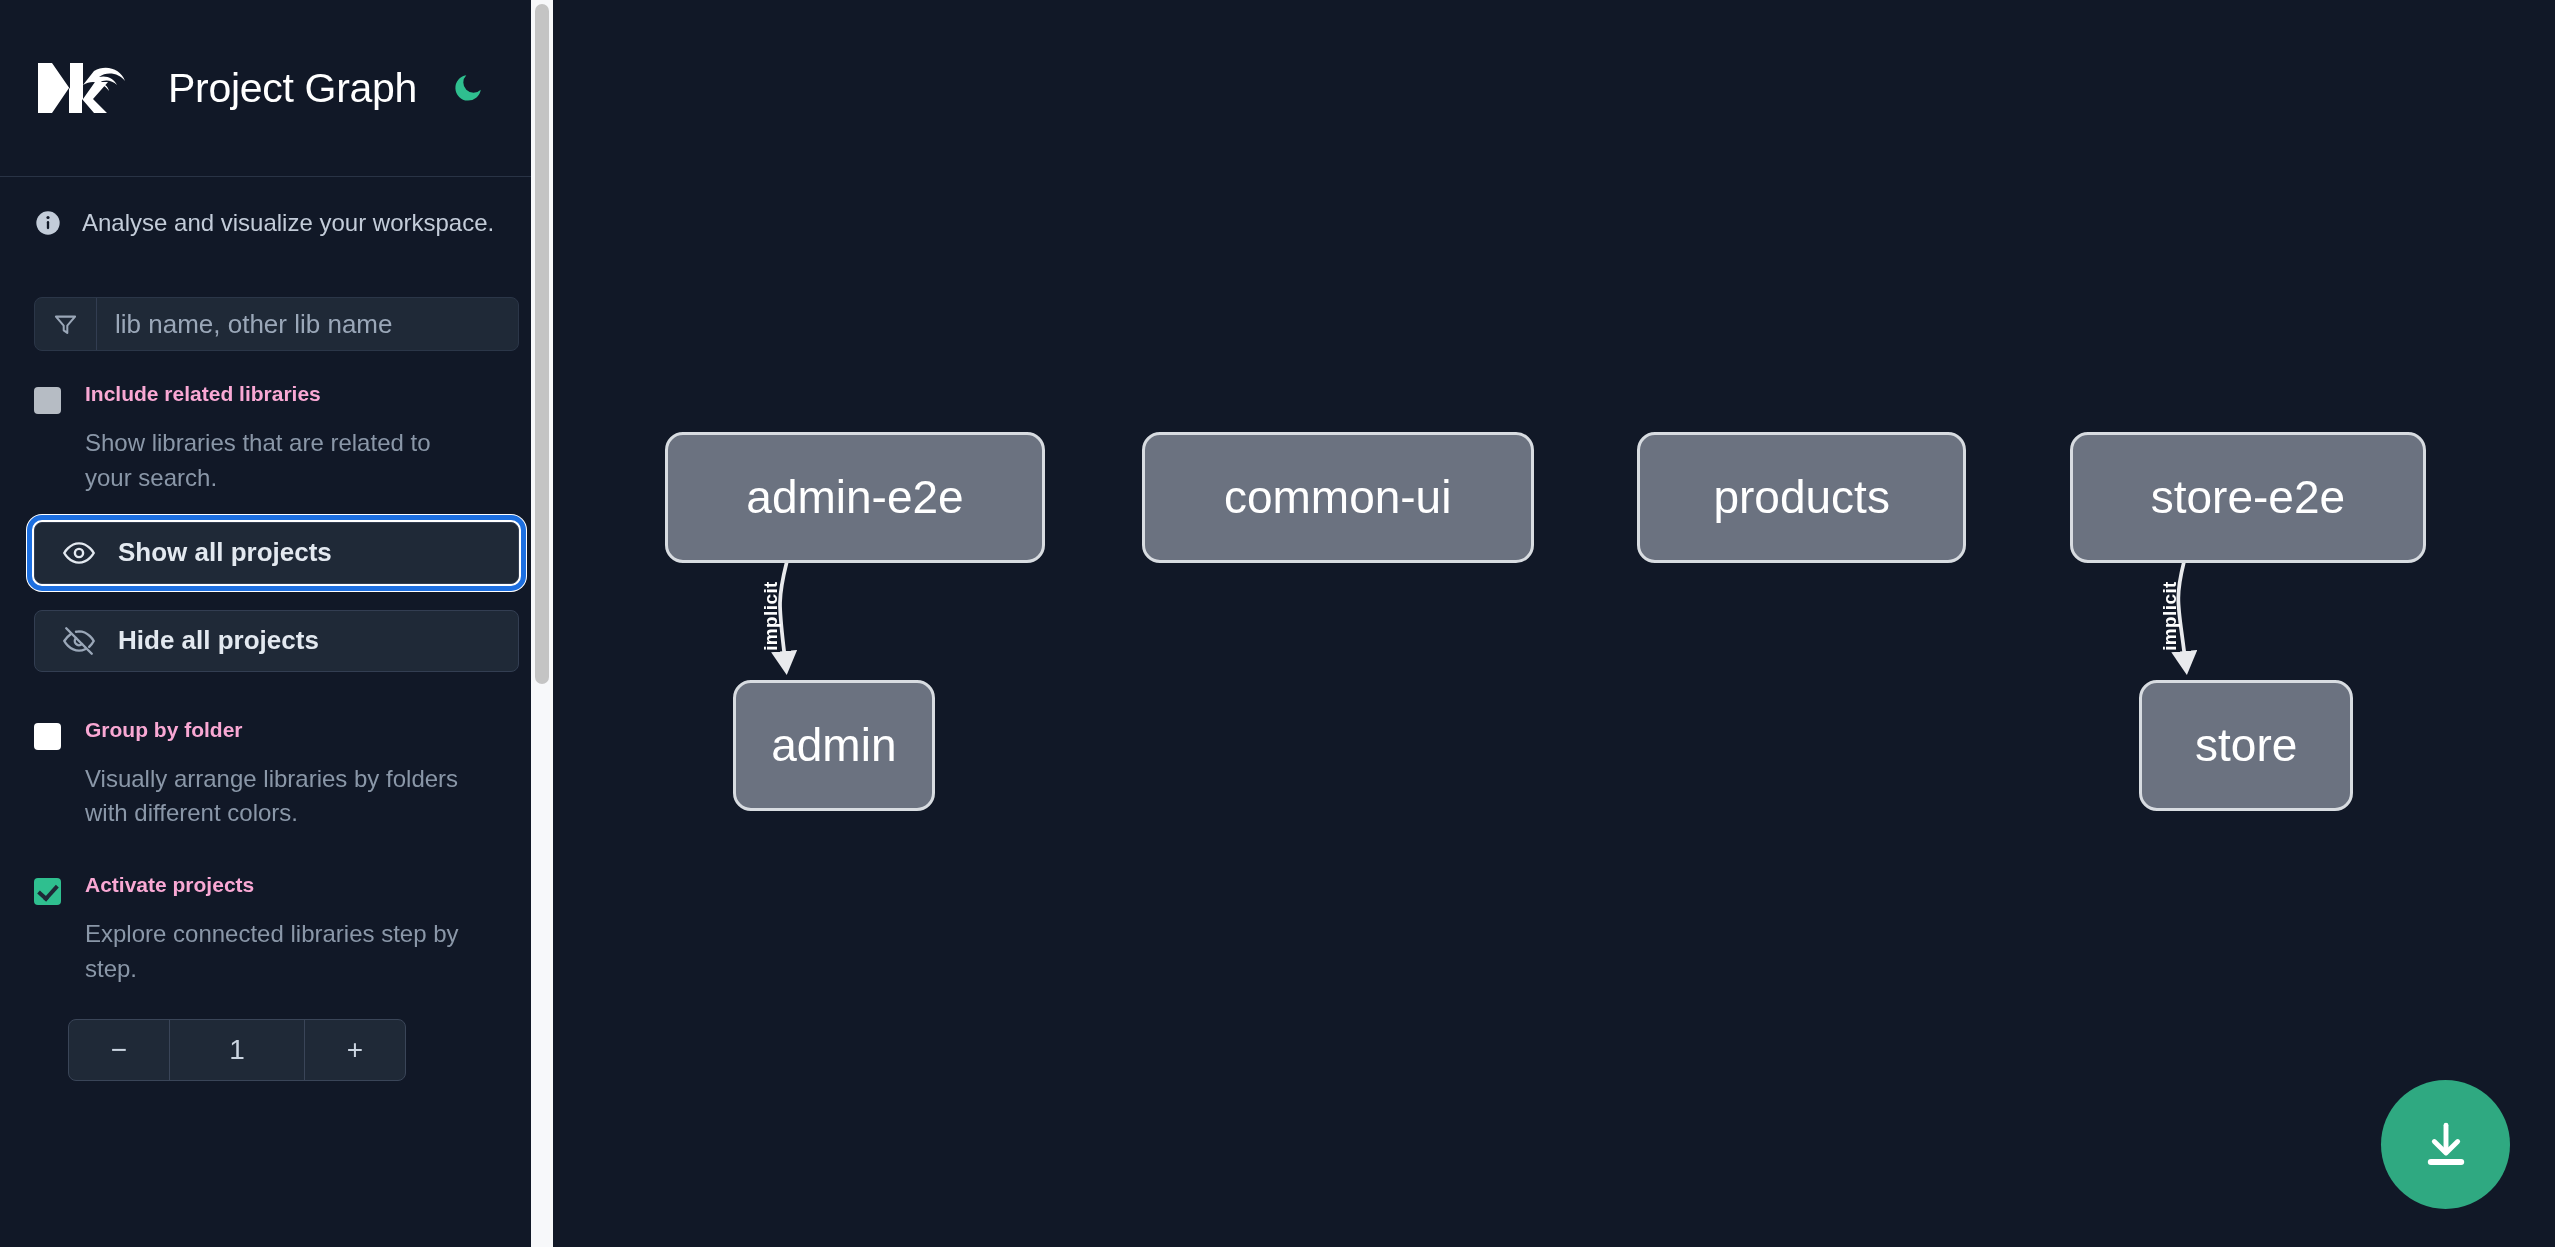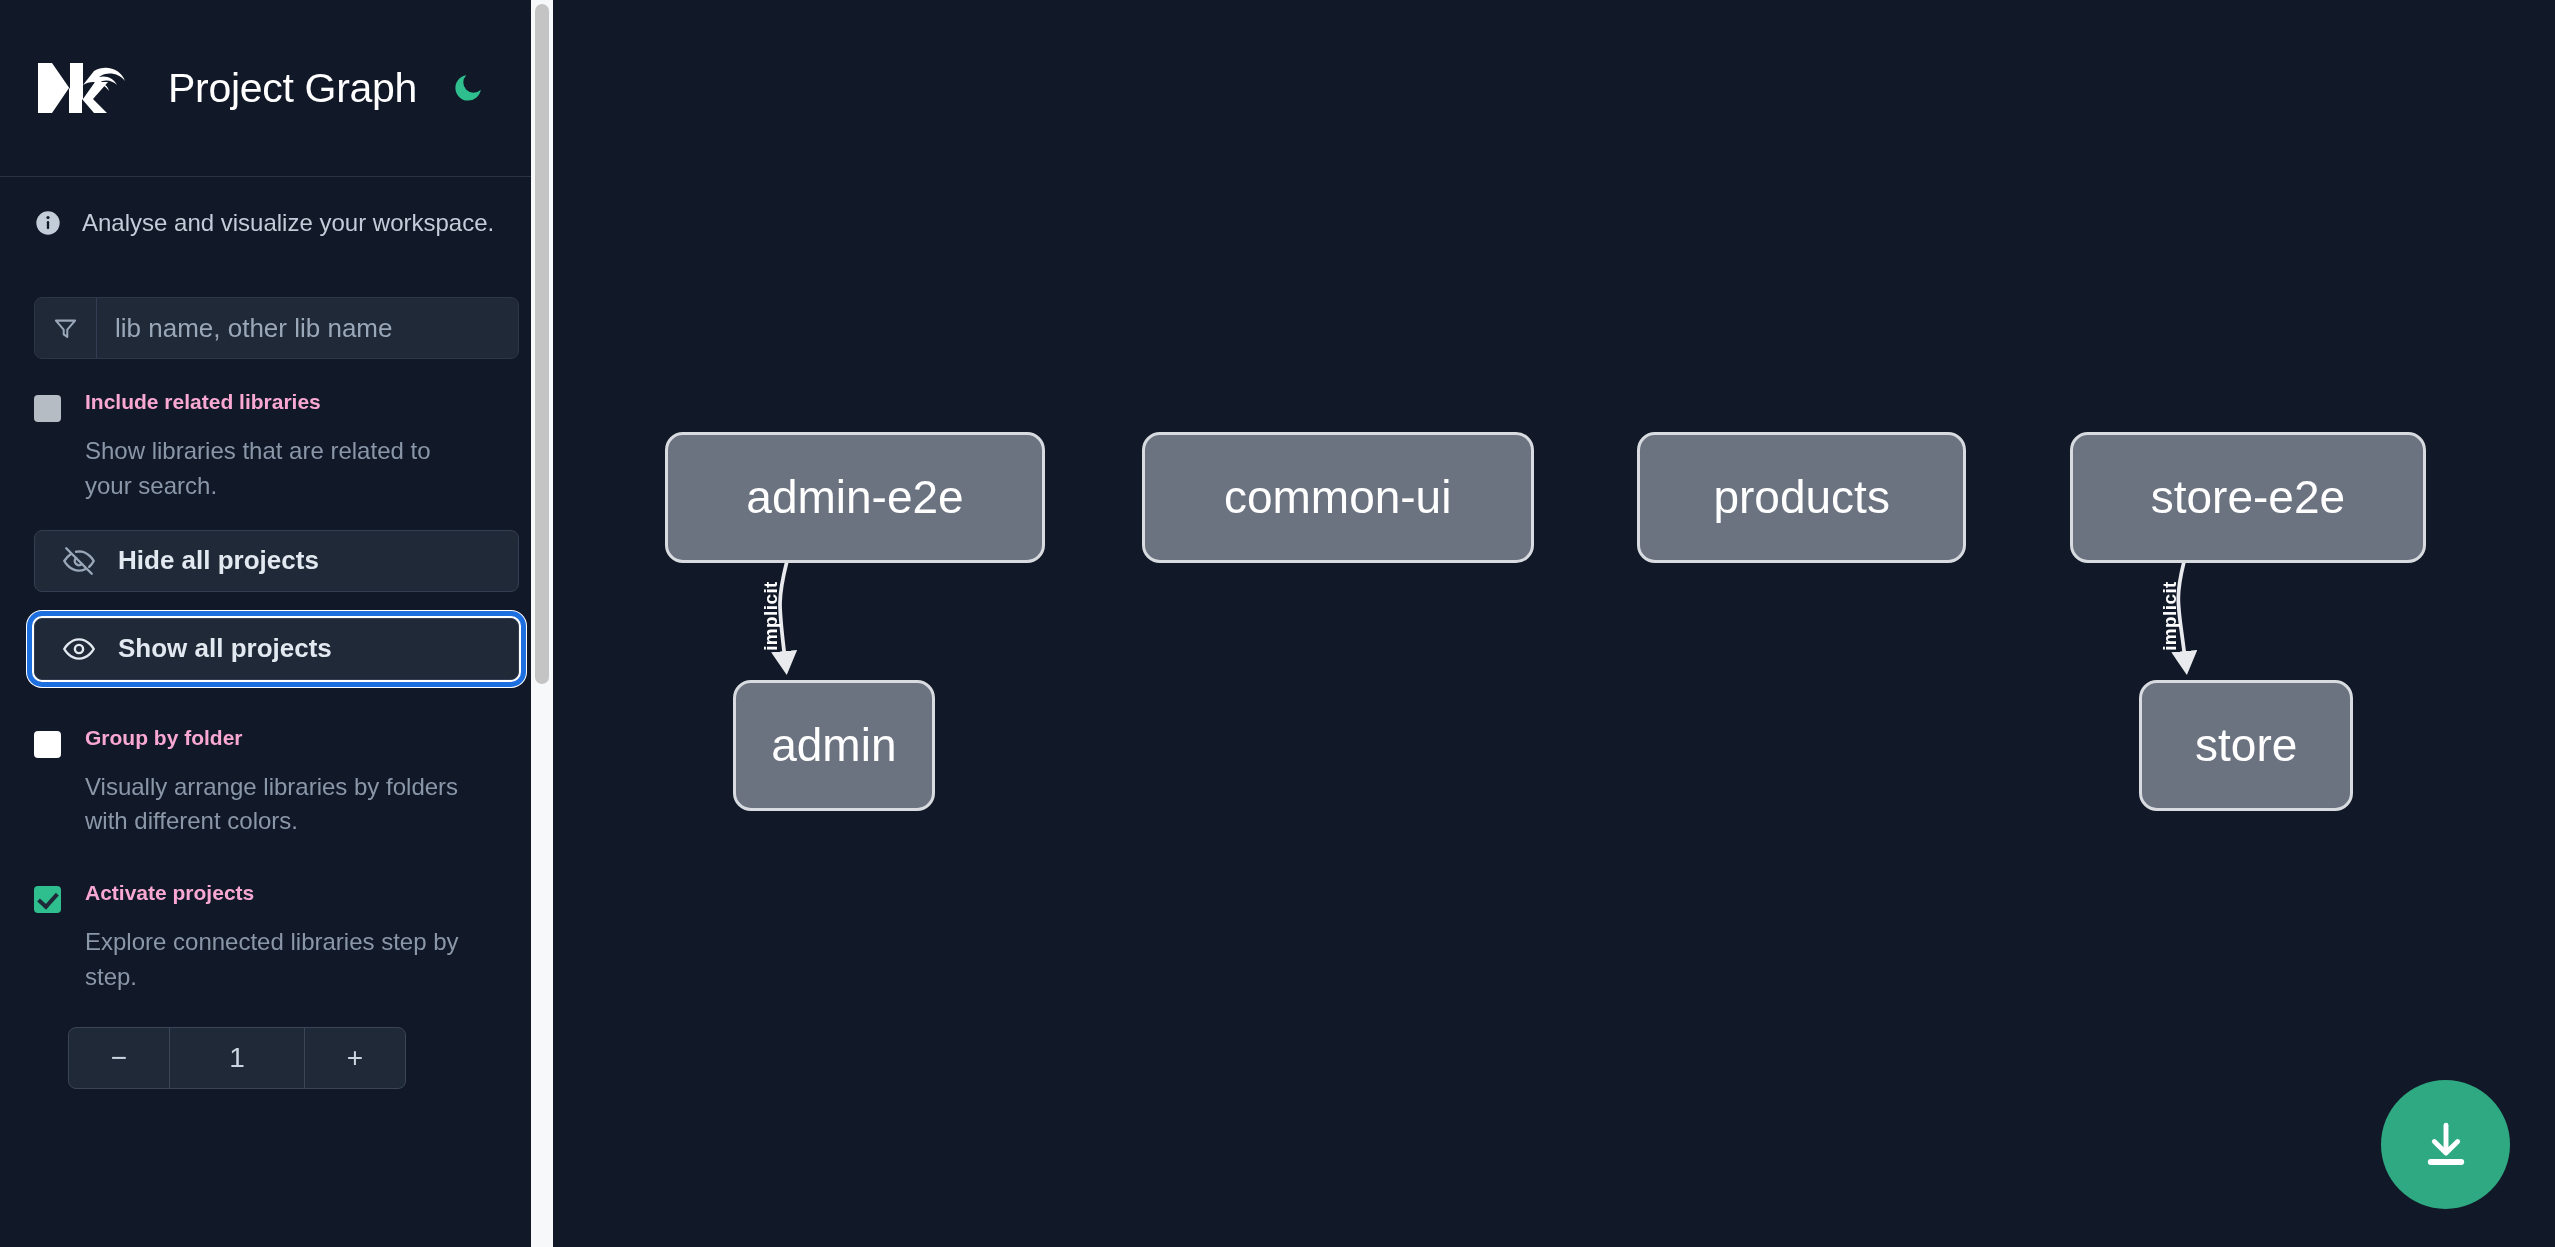--- a/index.html
+++ b/index.html
@@ -86,21 +86,21 @@
     white-space: nowrap;
   }
 
   .sidebar-body { padding: 0 34px; }
 
   
   .search-wrap {
     margin-top: 28px;
     display: flex;
     align-items: stretch;
-    height: 62px;
+    height: 54px;
     background: #1f2937;
     border: 1px solid #2b3648;
     border-radius: 8px;
     overflow: hidden;
   }
   .search-icon-box {
     width: 62px;
     flex: 0 0 62px;
     display: flex;
     align-items: center;
@@ -332,36 +332,36 @@
       </div>
 
       <div class="option">
         <div class="option-checkbox cb-grey"></div>
         <div class="option-body">
           <div class="option-title">Include related libraries</div>
           <div class="option-desc">Show libraries that are related to your search.</div>
         </div>
       </div>
 
+      <div class="action-btn focused">
+        <svg class="btn-icon" viewBox="0 0 24 24" fill="none" stroke="#e3e9f0" stroke-width="1.7" stroke-linecap="round" stroke-linejoin="round">
+          <path d="M1.6 12S5.3 5.2 12 5.2 22.4 12 22.4 12 18.7 18.8 12 18.8 1.6 12 1.6 12z"></path>
+          <circle cx="12" cy="12" r="2.9"></circle>
+        </svg>
+        <span class="btn-label">Show all projects</span>
+      </div>
+
       <div class="action-btn">
         <svg class="btn-icon" viewBox="0 0 24 24" fill="none" stroke="#9aa7b8" stroke-width="1.7" stroke-linecap="round" stroke-linejoin="round">
           <path d="M9.9 5.5A9.9 9.9 0 0 1 12 5.2c6.7 0 10.4 6.8 10.4 6.8a18.8 18.8 0 0 1-3.2 4.2"></path>
           <path d="M6.3 7.1A18.4 18.4 0 0 0 1.6 12s3.7 6.8 10.4 6.8a9.7 9.7 0 0 0 4.3-1"></path>
           <path d="M9.9 9.9a2.9 2.9 0 1 0 4.2 4.2"></path>
           <line x1="3" y1="3" x2="21" y2="21"></line>
         </svg>
         <span class="btn-label">Hide all projects</span>
-      </div>
-
-      <div class="action-btn focused">
-        <svg class="btn-icon" viewBox="0 0 24 24" fill="none" stroke="#e3e9f0" stroke-width="1.7" stroke-linecap="round" stroke-linejoin="round">
-          <path d="M1.6 12S5.3 5.2 12 5.2 22.4 12 22.4 12 18.7 18.8 12 18.8 1.6 12 1.6 12z"></path>
-          <circle cx="12" cy="12" r="2.9"></circle>
-        </svg>
-        <span class="btn-label">Show all projects</span>
       </div>
 
       <div class="option" style="margin-top:44px">
         <div class="option-checkbox cb-white"></div>
         <div class="option-body">
           <div class="option-title">Group by folder</div>
           <div class="option-desc">Visually arrange libraries by folders with different colors.</div>
         </div>
       </div>
 

